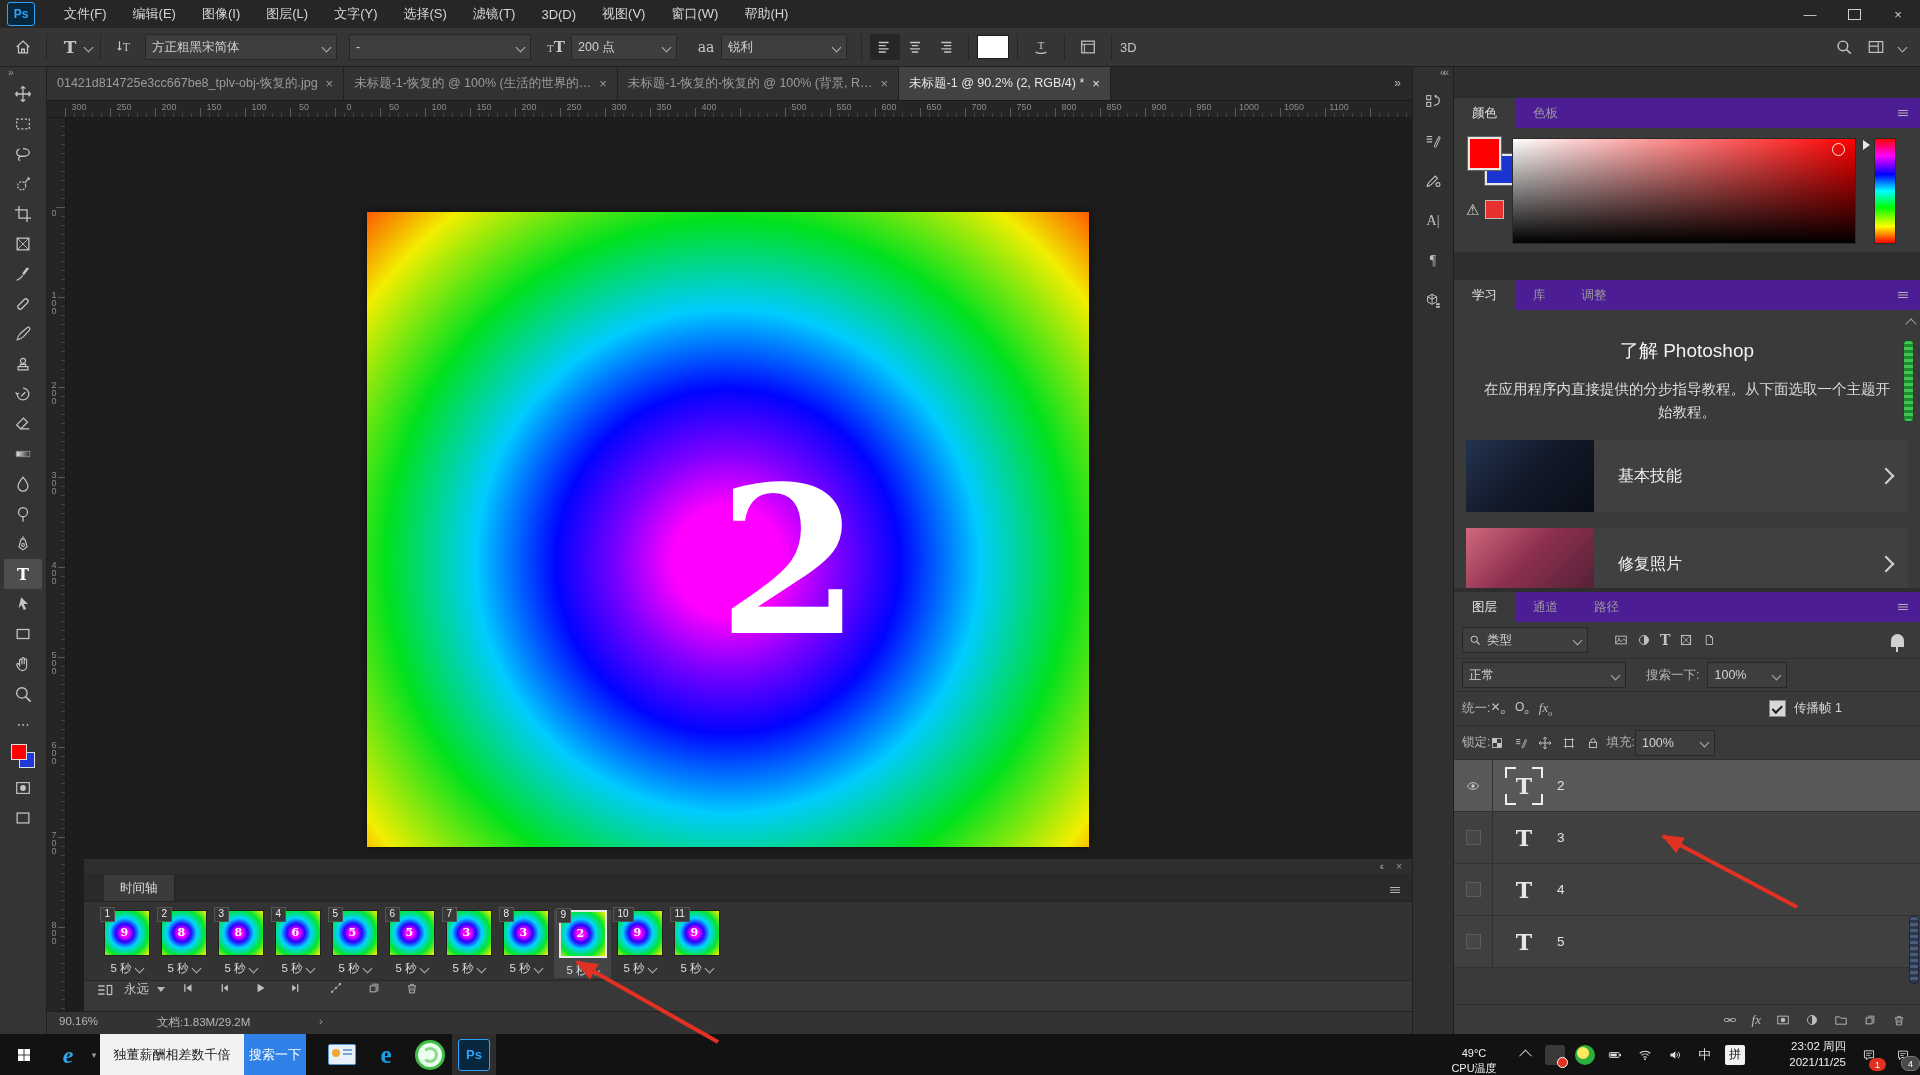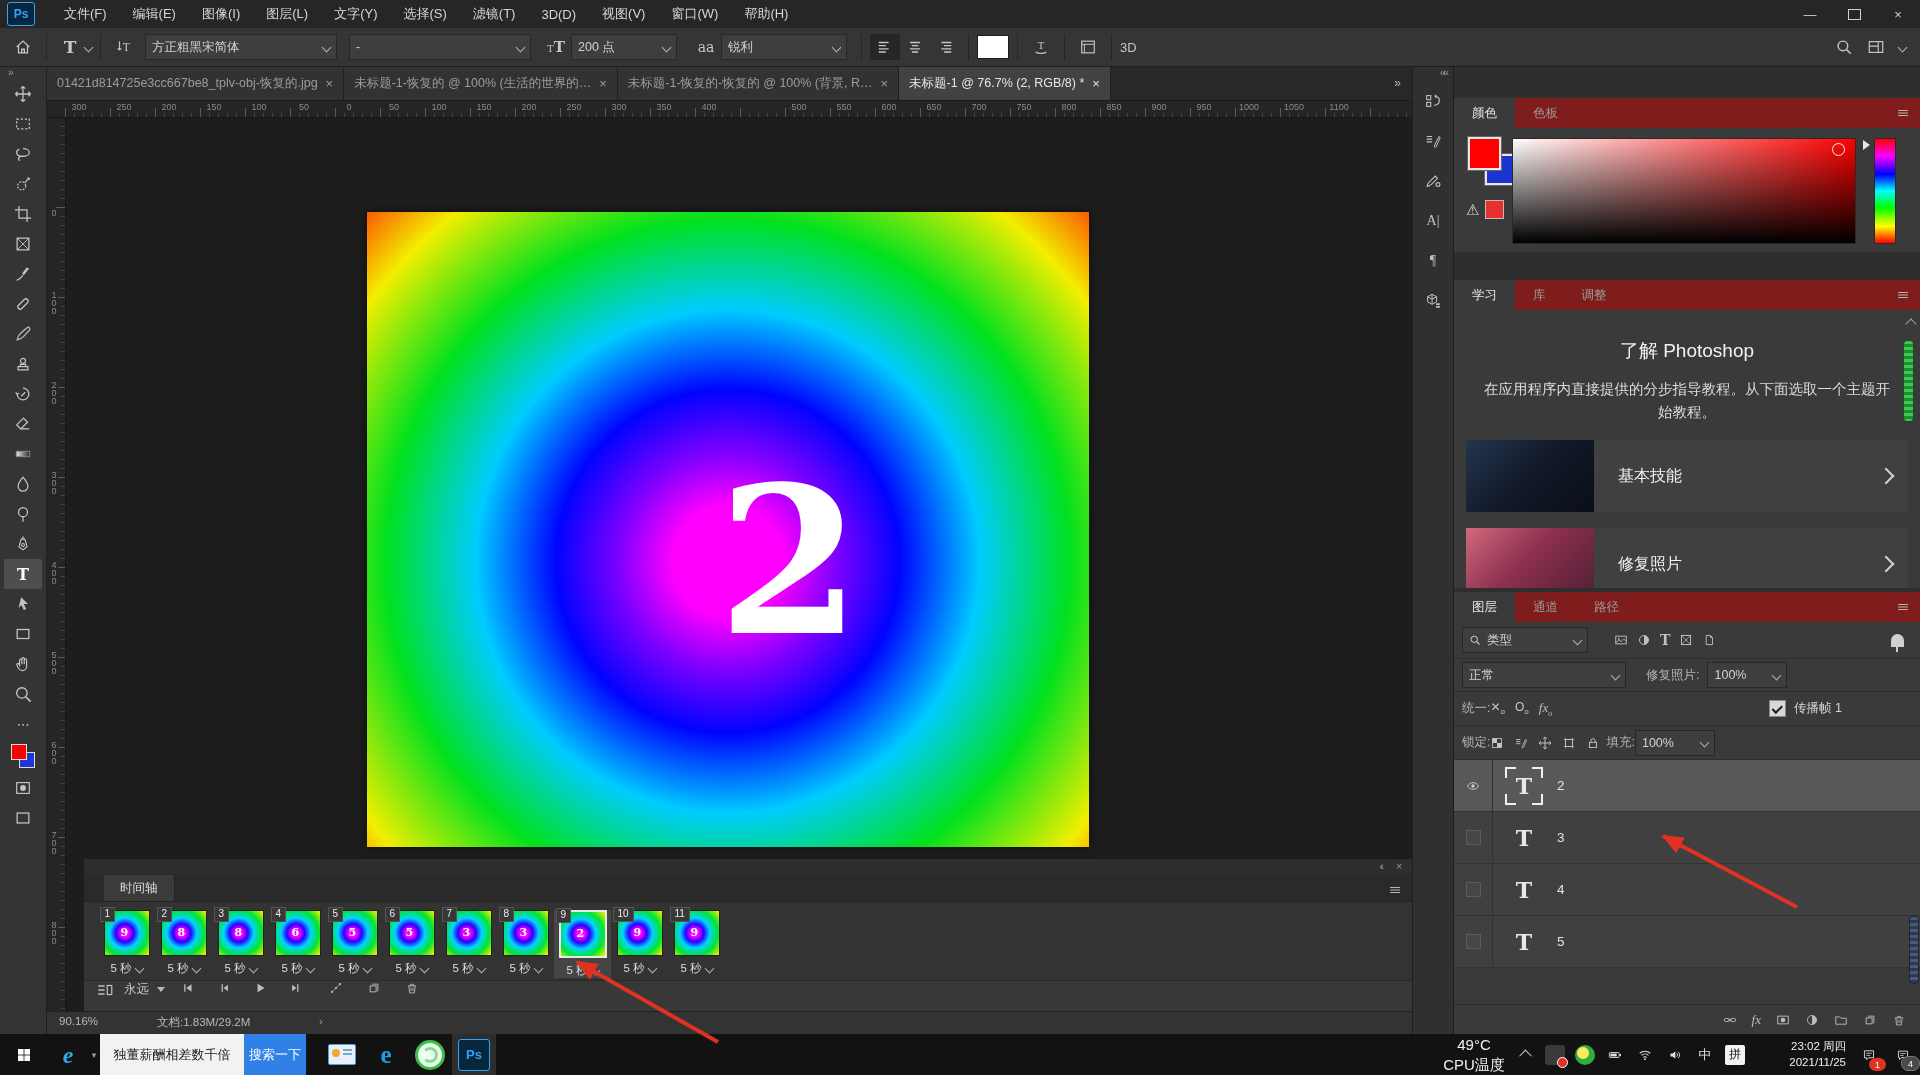--- a/index.html
+++ b/index.html
@@ -105,21 +105,21 @@
   .strip-collapse{align-self:flex-end;color:#9a9a9a;font-size:10px;padding:1px 6px 3px 0;letter-spacing:-2px}
   .strip-ic{width:32px;height:30px;display:flex;align-items:center;justify-content:center;color:#c2c2c2;margin:5px 0;font-size:14px}
   .strip-ic .txt{font-size:14px;color:#c2c2c2;font-family:"Liberation Serif","DejaVu Serif",serif}
 
   
   .rightcol{width:466px;background:#2e2e2e;border-left:1px solid #1f1f1f;display:flex;flex-direction:column;flex:none}
   .rc-spacer{height:32px;flex:none}
   .pgap{height:28px;flex:none}
   .pgap.small{height:4px}
   .pgroup{background:#3a3a3a;flex:none}
-  .ptabs{height:30px;background:#7f1d1d;display:flex;align-items:stretch}
+  .ptabs{height:30px;background:#4c1d95;display:flex;align-items:stretch}
   .ptab{padding:0 18px;display:flex;align-items:center;font-size:12.5px;color:#9c9c9c}
   .ptab.active{background:#3a3a3a;color:#e3e3e3}
   .pmenu{margin-left:auto;display:flex;align-items:center;padding-right:10px;color:#b5b5b5}
 
   
   .color-body{position:relative;height:124px}
   .cp-fg{position:absolute;left:14px;top:9px;width:29px;height:29px;background:#fe0000;border:2px solid #e8e8e8;outline:1px solid #666;z-index:2}
   .cp-bg{position:absolute;left:31px;top:26px;width:27px;height:27px;background:#1a35d1;border:2px solid #e8e8e8;outline:1px solid #666}
   .cp-warn{position:absolute;left:12px;top:72px;display:flex;align-items:center;gap:6px}
   .cp-warn .tri{color:#d8d8d8;font-size:15px}
@@ -195,21 +195,21 @@
   .tb-app{width:44px}
   .tb-app.active{background:#2d2d2d}
   .card-ic{width:26px;height:19px;background:#e8f1fa;border:1px solid #5a9bd4;border-radius:2px;position:relative}
   .card-ic::before{content:"";position:absolute;left:3px;top:4px;width:8px;height:8px;border-radius:50%;background:#f0a830}
   .card-ic::after{content:"";position:absolute;right:3px;top:4px;width:9px;height:2px;background:#7aa7cc;box-shadow:0 4px 0 #7aa7cc}
   .edge-e{font-family:"Liberation Serif","DejaVu Serif",serif;font-size:25px;color:#1e9fe8;font-weight:bold;line-height:1}
   .g360{width:24px;height:24px;border-radius:50%;border:3px solid #3fbf45;background:#eafff0;position:relative}
   .g360::after{content:"";position:absolute;left:4px;top:4px;width:10px;height:10px;border-radius:50%;border:3px solid #8ed98f;border-left-color:transparent}
   .ps-app{width:30px;height:30px;background:#07273f;border:1.5px solid #2fa3f7;border-radius:3px;color:#2fa3f7;font-size:13px;font-weight:bold;display:flex;align-items:center;justify-content:center}
   .tb-right{margin-left:auto;display:flex;align-items:stretch}
-  .tb-cpu{width:72px;display:flex;flex-direction:column;align-items:center;justify-content:center;color:#f0f0f0;font-size:15px;line-height:1.3}
+  .tb-cpu{width:72px;display:flex;flex-direction:column;align-items:center;justify-content:flex-end;color:#f0f0f0;font-size:11px;line-height:1.3}
   .tb-tray{width:30px;display:flex;align-items:center;justify-content:center;color:#e0e0e0;position:relative}
   .tb-tray .chevup{width:8px;height:8px;border-left:1.6px solid #d0d0d0;border-top:1.6px solid #d0d0d0;transform:rotate(45deg) translate(1px,1px)}
   .tray-app{width:20px;height:20px;background:#3a3a3a;border-radius:3px;position:relative}
   .tray-app::after{content:"";position:absolute;right:-3px;bottom:-3px;width:9px;height:9px;border-radius:50%;background:#e03122;border:1px solid #fff}
   .tray-green{width:20px;height:20px;border-radius:50%;background:radial-gradient(circle at 40% 40%,#ffe95e 0 32%,#2eae3c 38%)}
   .imebox{width:20px;height:20px;background:#f2f2f2;color:#111;font-size:12px;display:flex;align-items:center;justify-content:center;border-radius:2px}
   .tb-clock{width:96px;display:flex;flex-direction:column;align-items:flex-end;justify-content:center;color:#f0f0f0;font-size:11.5px;line-height:1.35;padding-right:6px}
   .badge{position:absolute;right:0;bottom:4px;min-width:13px;height:13px;border-radius:7px;background:#e03122;color:#fff;font-size:9px;display:flex;align-items:center;justify-content:center;padding:0 2px}
   .badge.dark{background:#4a4a4a;border:1px solid #777}
 
@@ -709,21 +709,21 @@
             </div>
             <div class="dtab">
               <span class="lbl">未标题-1-恢复的 @ 100% (生活的世界的…</span>
               <span class="close">×</span>
             </div>
             <div class="dtab">
               <span class="lbl">未标题-1-恢复的-恢复的 @ 100% (背景, R…</span>
               <span class="close">×</span>
             </div>
             <div class="dtab active">
-              <span class="lbl">未标题-1 @ 76.7% (2, RGB/8) *</span>
+              <span class="lbl">未标题-1 @ 90.2% (2, RGB/4) *</span>
               <span class="close">×</span>
             </div>
           </div>
         <div class="tab-overflow">»</div>
       </div>
 
       <div class="viewport">
         <div class="ruler-corner"></div>
         <div class="ruler-top" id="ruler-top">
             <span style="left: 14px;">300</span>
@@ -1088,21 +1088,21 @@
               </span>
           </div>
           <div class="lpin"></div>
         </div>
 
         <div class="lrowbar lblend">
           <div class="drop" style="width:150px;height:24px">
             <span>正常</span>
               <span class="chev"></span>
           </div>
-          <span style="margin-left:12px">修复照片:</span>
+          <span style="margin-left:12px">搜索一下:</span>
           <div class="valbox">
             <span>100%</span>
               <span class="chev" style="margin-left:auto"></span>
           </div>
         </div>
 
         <div class="lrowbar lunify">
           <span>统一:</span>
           <div class="unify-ics">
             <span>✕<sub style="font-size:8px">o</sub></span>

